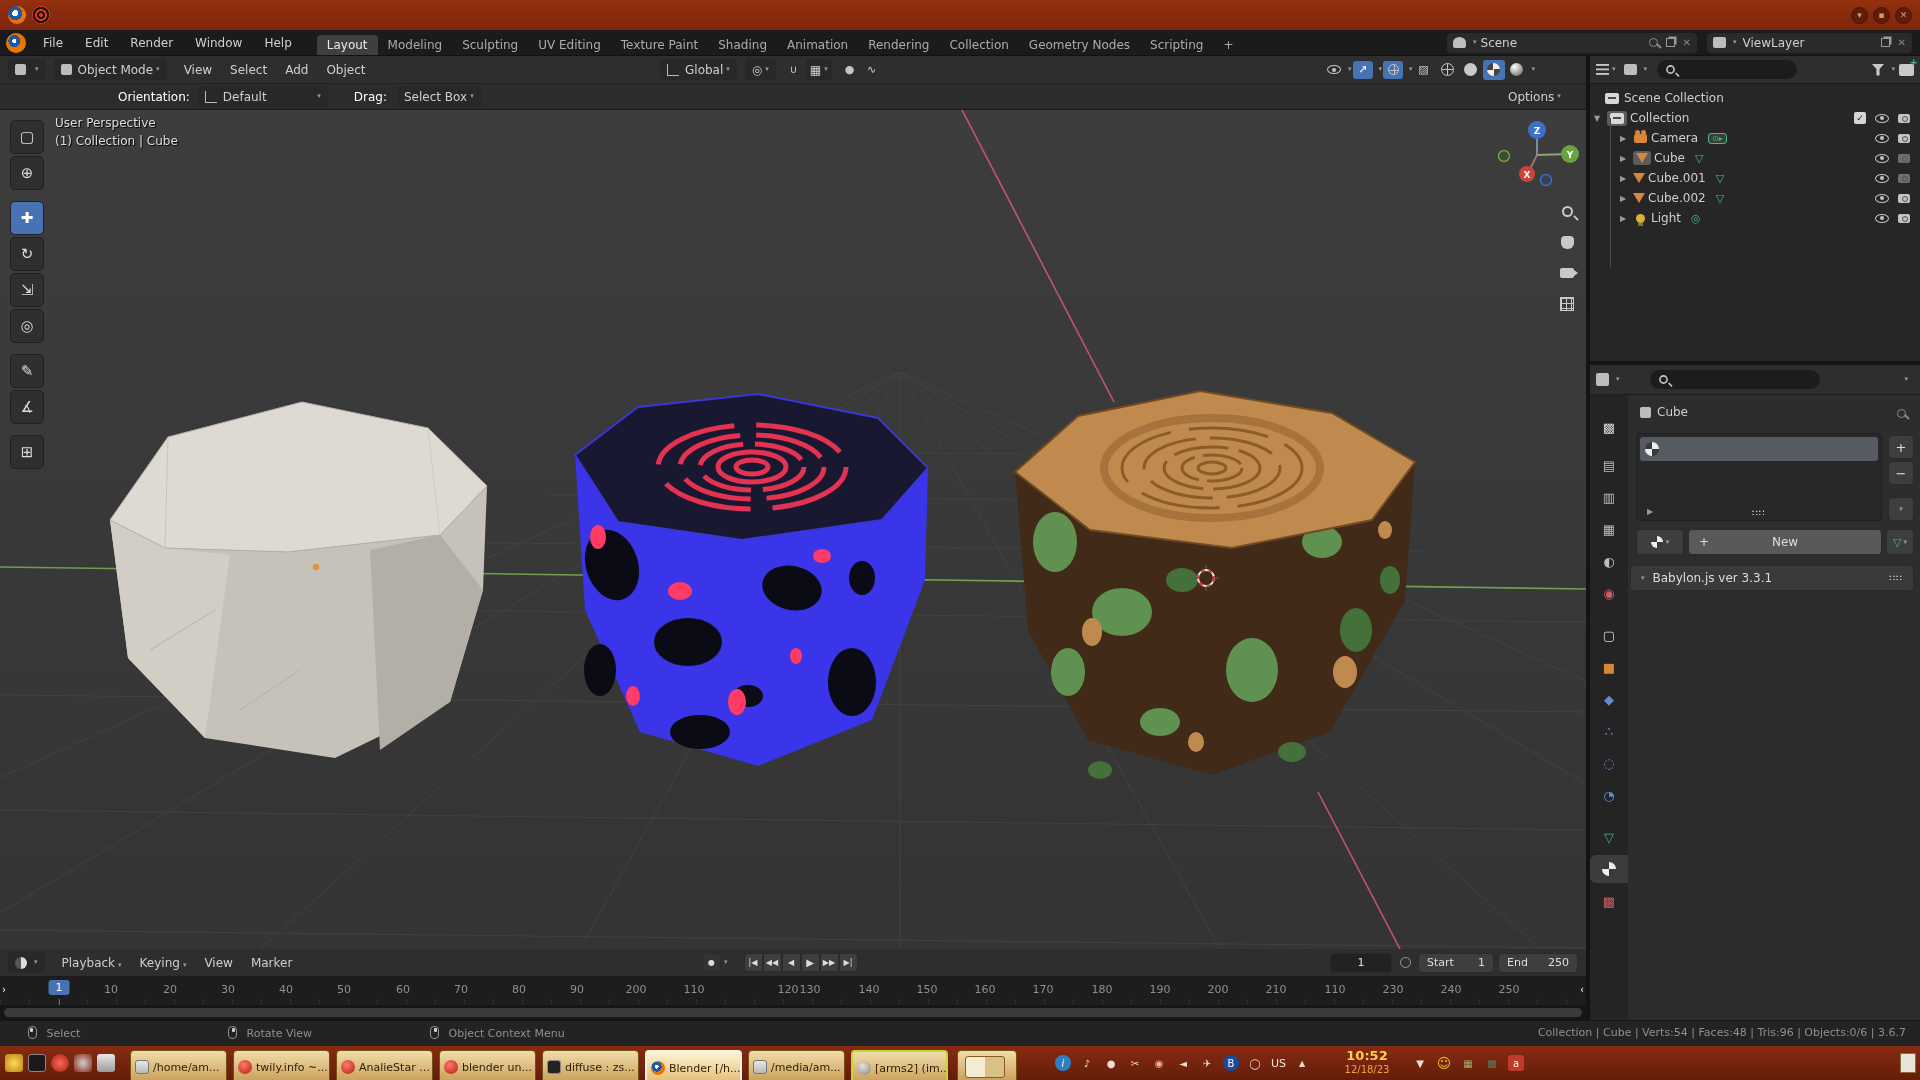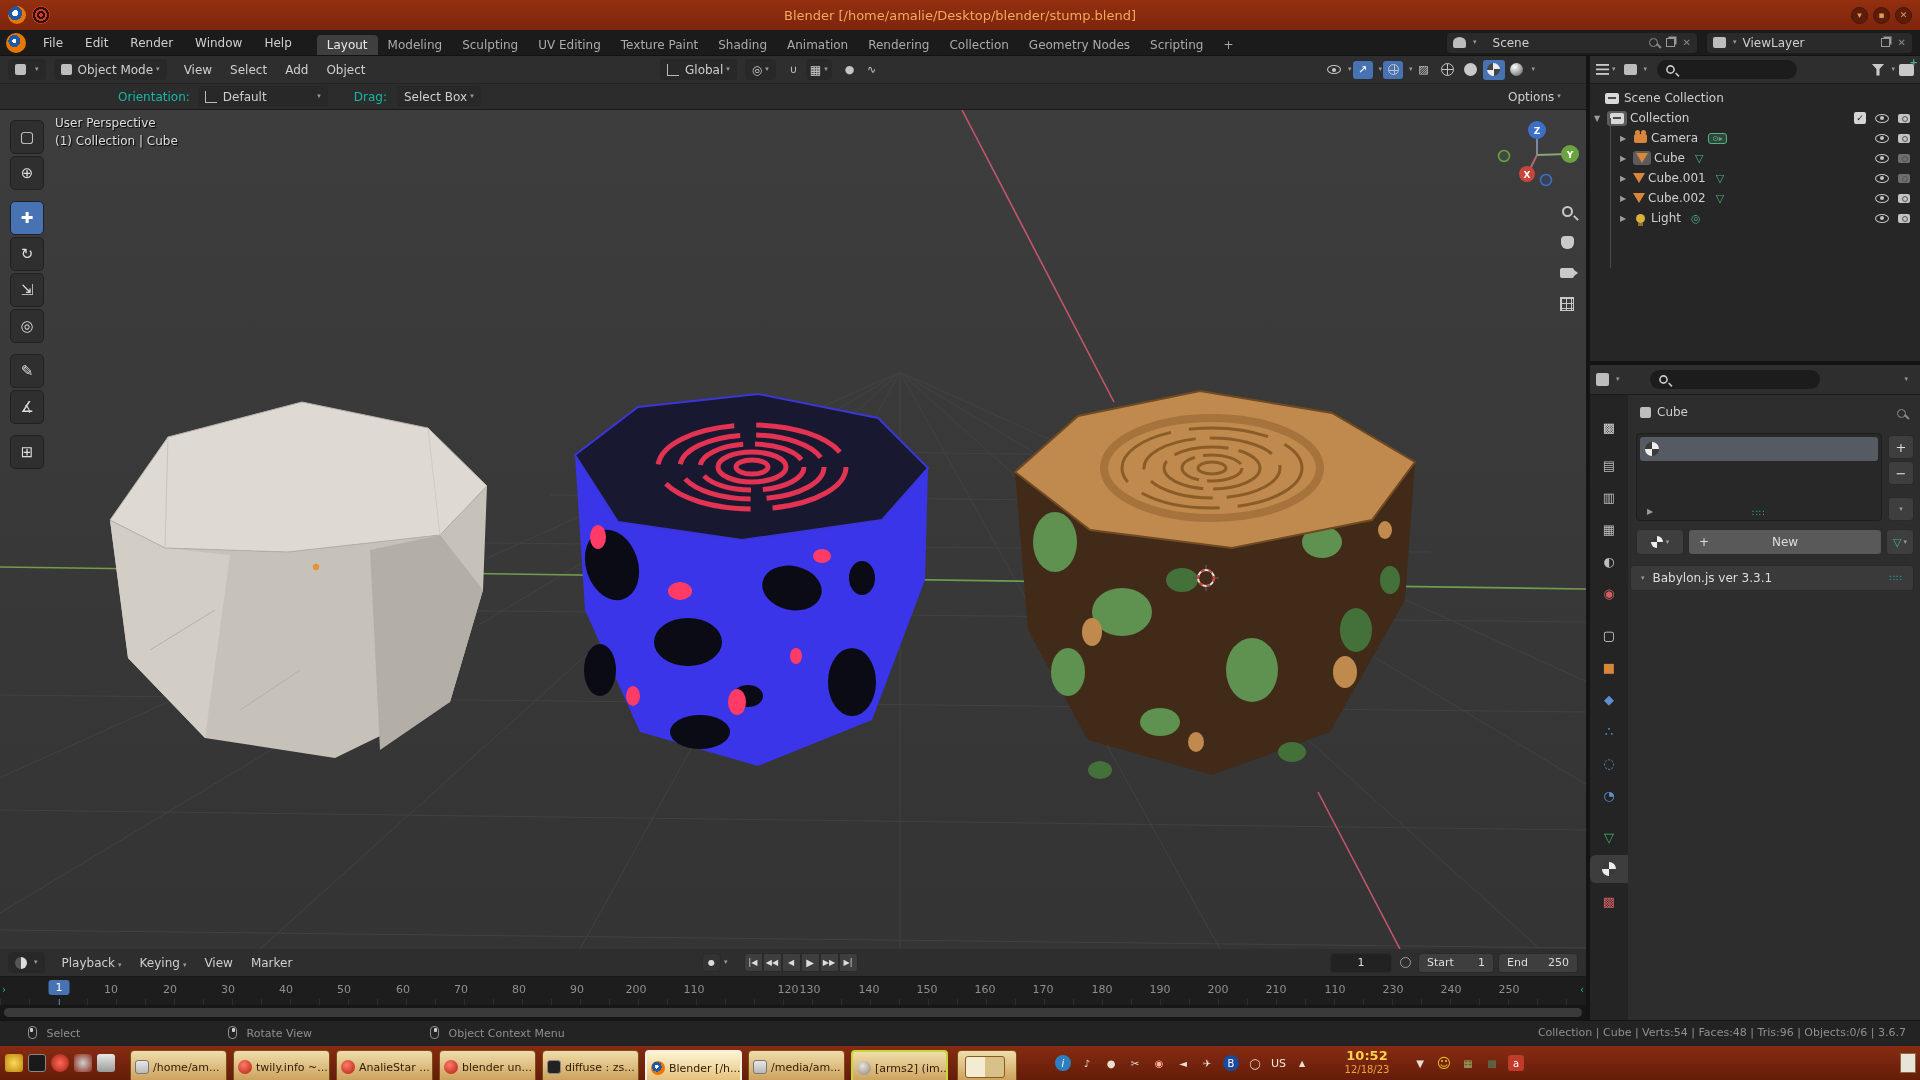--- a/index.html
+++ b/index.html
@@ -2,21 +2,21 @@
 <html><head>
 <meta charset="utf-8">
 <style>
   *{margin:0;padding:0;box-sizing:border-box}
   html,body{background:#000}
   #screen{position:relative;width:1920px;height:1080px;overflow:hidden;
     font-family:"DejaVu Sans","Liberation Sans",sans-serif;font-size:12px;color:#cfcfcf;background:#2b2b2b}
   .abs{position:absolute}
   .row{display:flex;align-items:center}
   .chev{font-size:7px;color:#9a9a9a;margin-left:3px;line-height:1}
-  .dim{color:#14b8a6}
+  .dim{color:#ffffff}
   
   #titlebar{left:0;top:0;width:1920px;height:30px;background:linear-gradient(#93300f,#7e250c);display:flex;align-items:center;padding:0 8px}
   #titlebar .title{position:absolute;left:0;right:0;text-align:center;color:#f2a95c;font-size:13px}
   .wbtn{width:17px;height:17px;border-radius:50%;background:#5e1c0a;color:#e09a5a;font-size:9px;display:flex;align-items:center;justify-content:center;margin-left:5px;border:1px solid #4a1507}
   .blogo{width:18px;height:18px;border-radius:50%;background:radial-gradient(circle at 40% 40%,#fff 0 3px,#1d59a5 3px 7px,#ea7600 7px);margin-right:6px}
   .ringsicon{width:18px;height:18px;border-radius:50%;background:repeating-radial-gradient(circle,#d23a2a 0 2px,#2a1205 2px 4px);margin-right:6px}
   
   #menubar{left:0;top:30px;width:1920px;height:26px;background:#1b1b1b;display:flex;align-items:center;border-bottom:1px solid #121212}
   .menuitem{padding:0 11px;color:#cfcfcf}
   .wstab{padding:3px 10px;color:#ababab;border-radius:4px 4px 0 0;margin-top:4px}
@@ -133,21 +133,20 @@
   .clock .d{color:#f2a23c;font-size:10px}
 </style>
 </head>
 <body>
 
 <div id="screen">
 
   <div class="abs" id="titlebar">
     <span class="blogo"></span>
     <span class="ringsicon"></span>
-    <span class="title">Blender [/home/amalie/Desktop/blender/stump.blend]</span>
     <span style="margin-left:auto;display:flex;z-index:2">
       <span class="wbtn">▾</span>
       <span class="wbtn">▪</span>
       <span class="wbtn">✕</span>
     </span>
   </div>
 
   <div class="abs" id="menubar">
     <span style="width:20px;height:20px;margin:0 6px;border-radius:50%;background:radial-gradient(circle at 42% 40%,#fff 0 2px,#1d59a5 2px 6px,#ea7600 6px)"></span>
     <span class="menuitem">File</span>
@@ -165,21 +164,21 @@
     <span class="wstab">Animation</span>
     <span class="wstab">Rendering</span>
     <span class="wstab">Collection</span>
     <span class="wstab">Geometry Nodes</span>
     <span class="wstab">Scripting</span>
     <span class="wstab">+</span>
     <span style="margin-left:auto"></span>
     <span class="idblock" style="width:250px">
       <span class="mini-ico" style="border-radius:50% 50% 2px 2px"></span>
       <span class="chev">▾</span>
-      <span style="margin-left:16px">Scene</span>
+      <span style="margin-left:4px">Scene</span>
       <span style="margin-left:auto;display:flex;align-items:center">
         <span class="mini-pin"></span>
         <span class="mini-copy"></span>
         <span class="mini-x">✕</span>
       </span>
     </span>
     <span class="idblock" style="width:205px;margin-right:8px">
       <span class="mini-ico"></span>
       <span class="chev">▾</span>
       <span style="margin-left:6px">ViewLayer</span>

